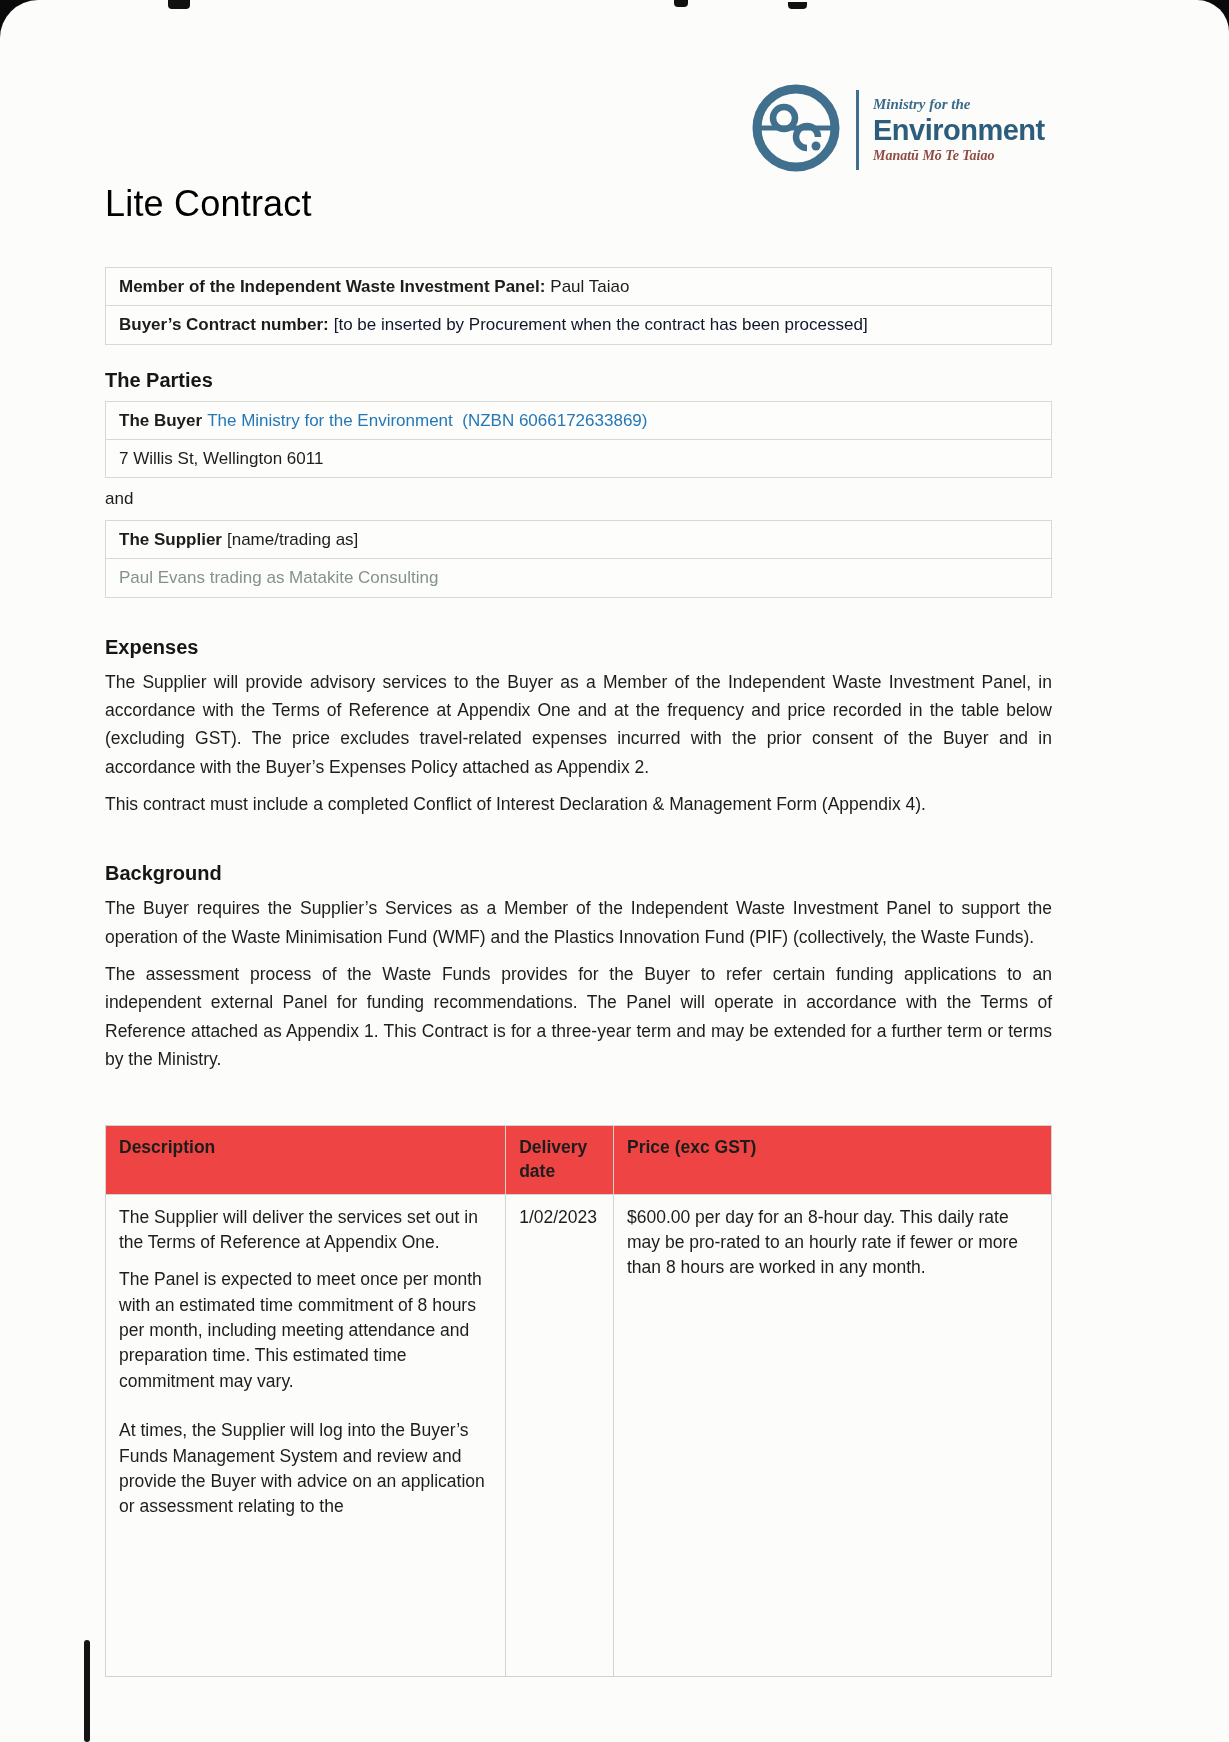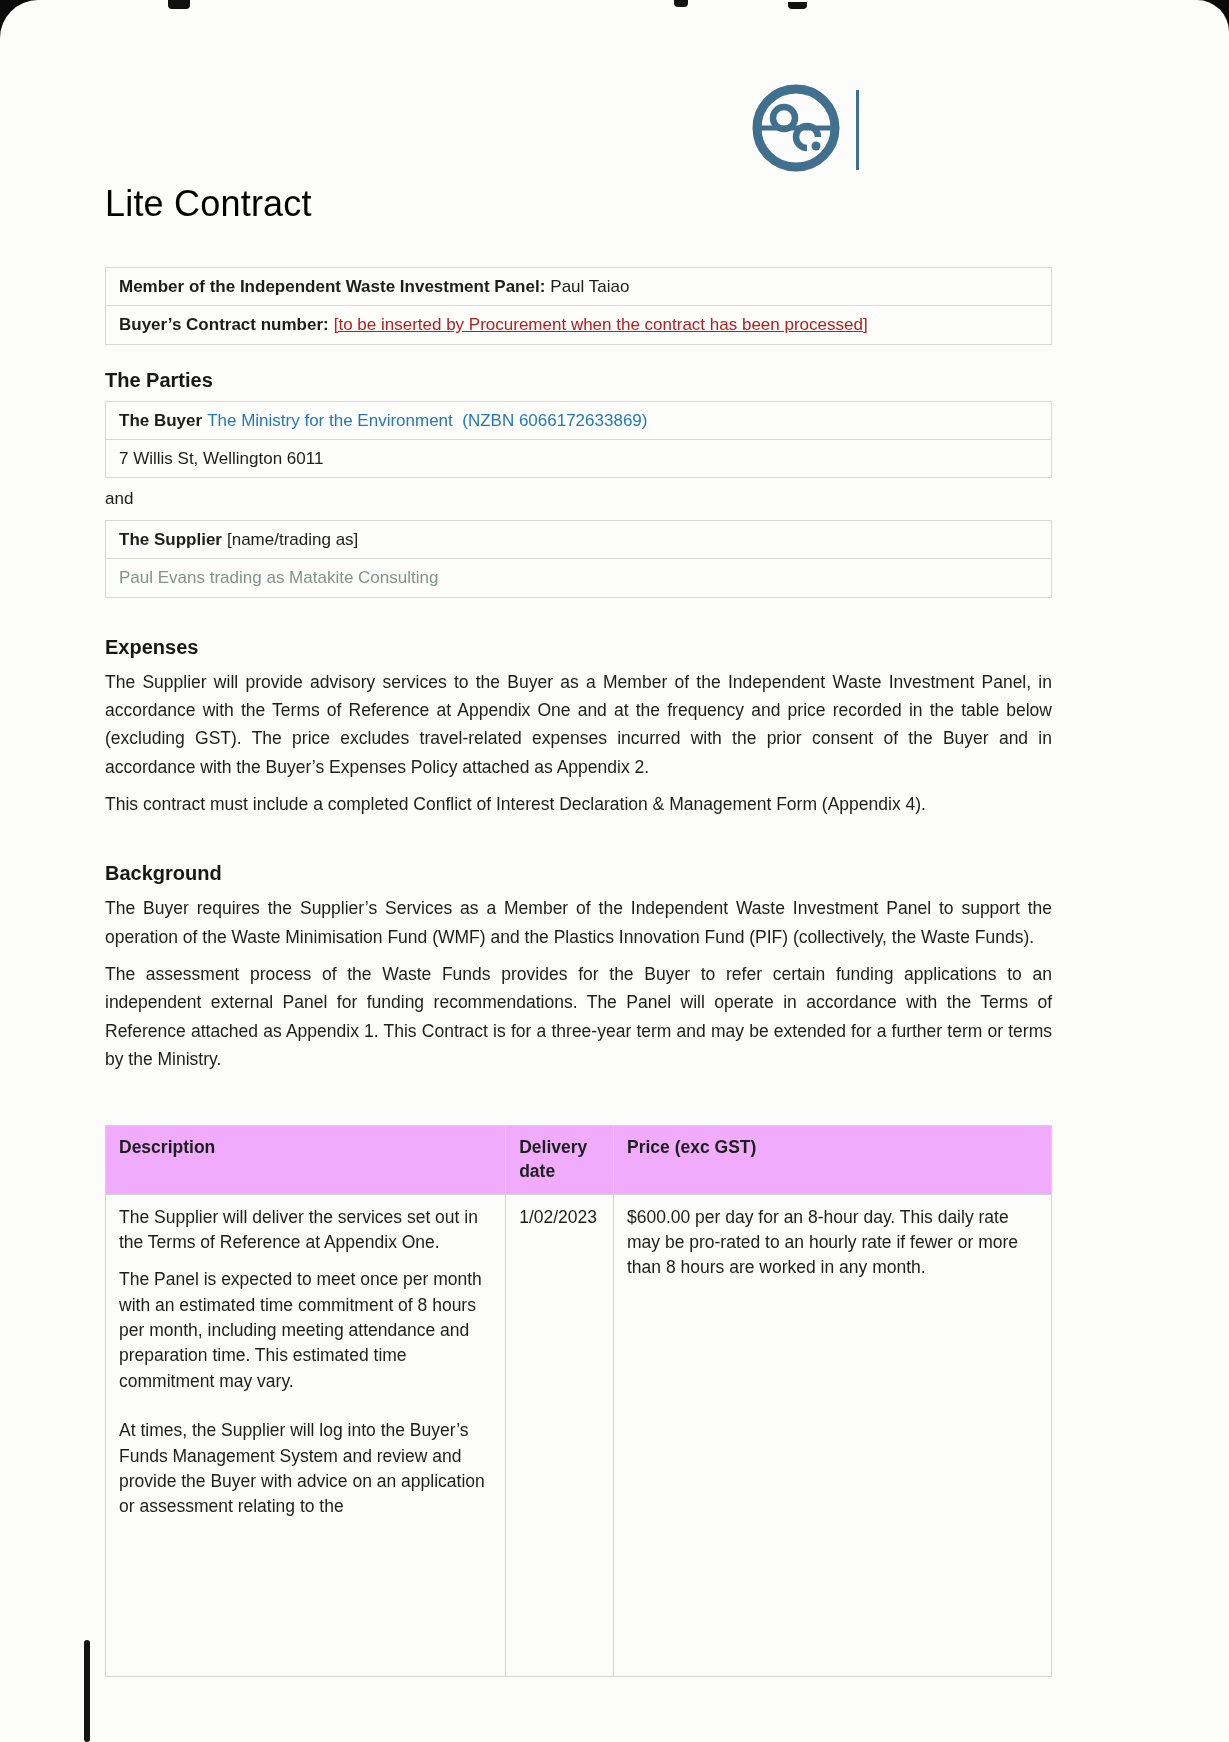--- a/index.html
+++ b/index.html
@@ -65,21 +65,21 @@
     letter-spacing: 0.2px;
     margin-bottom: 42px;
   }
 
   .box { border: 1px solid #d8d9d3; background: #fdfdfc; }
   .box-row { padding: 8px 13px; font-size: 17px; line-height: 1.25; }
   .box-row + .box-row { border-top: 1px solid #d8d9d3; }
   .lbl { font-weight: 700; }
   .val { margin-left: 5px; white-space: pre-wrap; }
   .val-blue { color: #2478b7; }
-  .val-placeholder { color: #b91c1c; text-decoration: underline; }
+  .val-placeholder { color: #0f172a; }
   .val-gray { color: #84928c; }
 
   .section-heading {
     font-size: 20px; font-weight: 700; color: #161614;
     margin: 26px 0 9px 0;
   }
   .parties-heading { margin-top: 24px; }
   .connector { font-size: 17px; margin: 11px 0; }
 
   .para {
@@ -99,21 +99,21 @@
     margin-top: 52px;
     table-layout: fixed;
   }
   .services-table th, .services-table td {
     border: 1px solid #d3d4cf;
     padding: 10px 13px;
     vertical-align: top;
     font-size: 17.5px;
     text-align: left;
   }
-  .services-table th { font-weight: 700; line-height: 1.35; height: 64px; background: #f0abfc; }
+  .services-table th { font-weight: 700; line-height: 1.35; height: 64px; background: #ef4444; }
   .col-desc { width: 42.3%; }
   .col-date { width: 11.4%; }
   .col-price { width: 46.3%; }
   .cell-desc { height: 482px; }
   .cell-para { line-height: 1.45; margin-bottom: 12px; }
   .cell-para-gap { margin-top: 24px; }
   .cell-date, .cell-price { line-height: 1.45; }
 </style>
 </head>
 <body>
@@ -129,20 +129,25 @@
   <span class="logo-mark">
     <svg width="92" height="92" viewBox="0 0 92 92" aria-hidden="true">
       <circle cx="46" cy="46" r="39" fill="none" stroke="#41708f" stroke-width="9"></circle>
       <line x1="8" y1="46" x2="84" y2="46" stroke="#41708f" stroke-width="5"></line>
       <circle cx="34" cy="36" r="11" fill="none" stroke="#41708f" stroke-width="6.5"></circle>
       <path d="M 57 66 A 11 11 0 1 1 68 55" fill="none" stroke="#41708f" stroke-width="6.5"></path>
       <circle cx="66" cy="64" r="4.5" fill="#41708f"></circle>
     </svg>
   </span>
   <span class="logo-divider"></span>
+  <span class="logo-text">
+    <span class="logo-line1">Ministry for the</span>
+    <span class="logo-line2">Environment</span>
+    <span class="logo-line3">Manatū Mō Te Taiao</span>
+  </span>
 </div>
 
 <div class="content">
 
   <h1 class="page-title">Lite Contract</h1>
 
   <div class="box">
     <div class="box-row">
       <span class="lbl">Member of the Independent Waste Investment Panel:</span><span class="val">Paul Taiao</span>
     </div>

